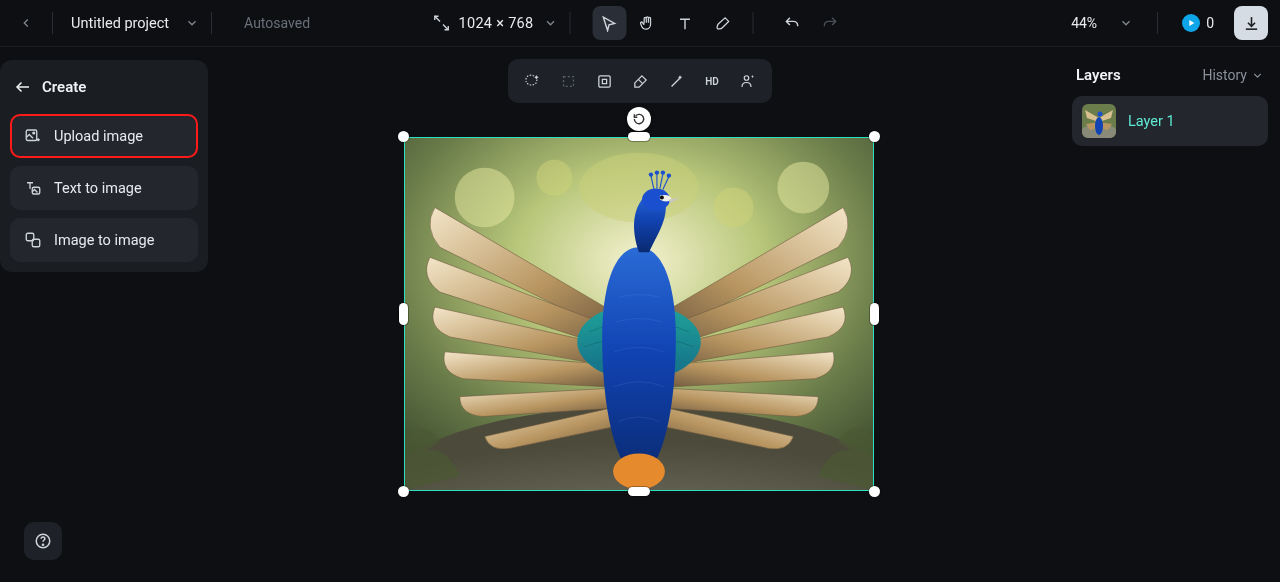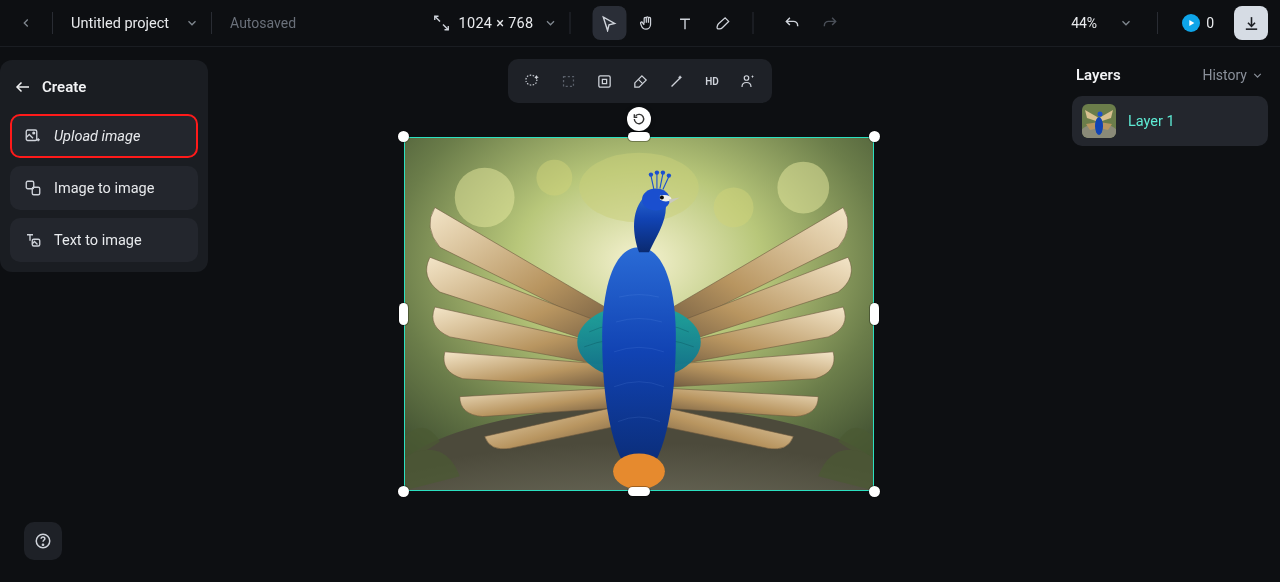--- a/index.html
+++ b/index.html
@@ -15,21 +15,21 @@
     gap: 8px;
   }
   .back-btn {
     width: 28px; height: 28px;
     display: flex; align-items: center; justify-content: center;
     color: #808890; cursor: pointer; border-radius: 6px;
   }
   .divider-v { width: 1px; height: 22px; background: #292c33; margin: 0 4px; }
   .project-name { font-size: 14.5px; color: #e8eaed; padding: 0 6px; text-align: center; }
   .chev { color: #808890; margin-left: 2px; }
-  .autosaved { font-size: 14px; color: #6a707a; margin-left: 6px; }
+  .autosaved { font-size: 14px; color: #6a707a; margin-left: 20px; }
   
   .center-group {
     position: absolute;
     left: 50%;
     transform: translateX(-50%);
     display: flex; align-items: center; gap: 8px;
   }
   .dim-icon { color: #cfd3da; display:flex; align-items:center; }
   .dim-text { font-size: 14.5px; color: #e8eaed; letter-spacing: 0.3px; }
   
@@ -89,21 +89,20 @@
     display: flex; align-items: center; gap: 12px;
     background: #23262d;
     border: 2px solid transparent;
     border-radius: 10px;
     padding: 11px 12px;
     font-size: 14.5px; color: #e8eaed;
     cursor: pointer;
   }
   .create-item.highlighted {
     border: 2.5px solid #ff1a1a;
-    font-style: italic;
   }
   .create-icon { width: 18px; display:flex; align-items:center; color:#cfd3da; }
   
   
   .help-btn {
     position: absolute;
     left: 24px; bottom: 22px;
     width: 38px; height: 38px;
     background: #1e2127; border-radius: 10px;
     display: flex; align-items: center; justify-content: center;
@@ -313,35 +312,35 @@
             <path d="M3 14 L7 10 L12 15"></path>
             <circle cx="13" cy="8" r="1.2" fill="currentColor"></circle>
             <path d="M17 17 H21 M19 15 V19"></path>
           </svg>
       </span>
       <span>Upload image</span>
     </div>
     <div class="create-item">
       <span class="create-icon">
         <svg width="18" height="18" viewBox="0 0 24 24" fill="none" stroke="currentColor" stroke-width="1.8">
-            <rect x="3" y="3" width="10" height="10" rx="2"></rect>
-            <rect x="11" y="11" width="10" height="10" rx="2"></rect>
+            <path d="M4 5 H12 M8 5 V13"></path>
+            <rect x="11" y="11" width="10" height="9" rx="2"></rect>
+            <path d="M11 17 L14 14 L18 18"></path>
           </svg>
       </span>
-      <span>Image to image</span>
+      <span>Text to image</span>
     </div>
     <div class="create-item">
       <span class="create-icon">
         <svg width="18" height="18" viewBox="0 0 24 24" fill="none" stroke="currentColor" stroke-width="1.8">
-            <path d="M4 5 H12 M8 5 V13"></path>
-            <rect x="11" y="11" width="10" height="9" rx="2"></rect>
-            <path d="M11 17 L14 14 L18 18"></path>
+            <rect x="3" y="3" width="10" height="10" rx="2"></rect>
+            <rect x="11" y="11" width="10" height="10" rx="2"></rect>
           </svg>
       </span>
-      <span>Text to image</span>
+      <span>Image to image</span>
     </div>
   </div>
 
   <div class="canvas-toolbar">
     <div class="ctb-btn">
       <svg width="18" height="18" viewBox="0 0 24 24" fill="none" stroke="currentColor" stroke-width="1.6">
           <path d="M4 10 C4 5 10 3 14 5 C19 7 20 13 16 16 C12 19 5 17 4 12" stroke-dasharray="2 2"></path>
           <path d="M18 4 L19 6 L21 7 L19 8 L18 10 L17 8 L15 7 L17 6 Z" fill="currentColor" stroke="none"></path>
         </svg>
     </div>

